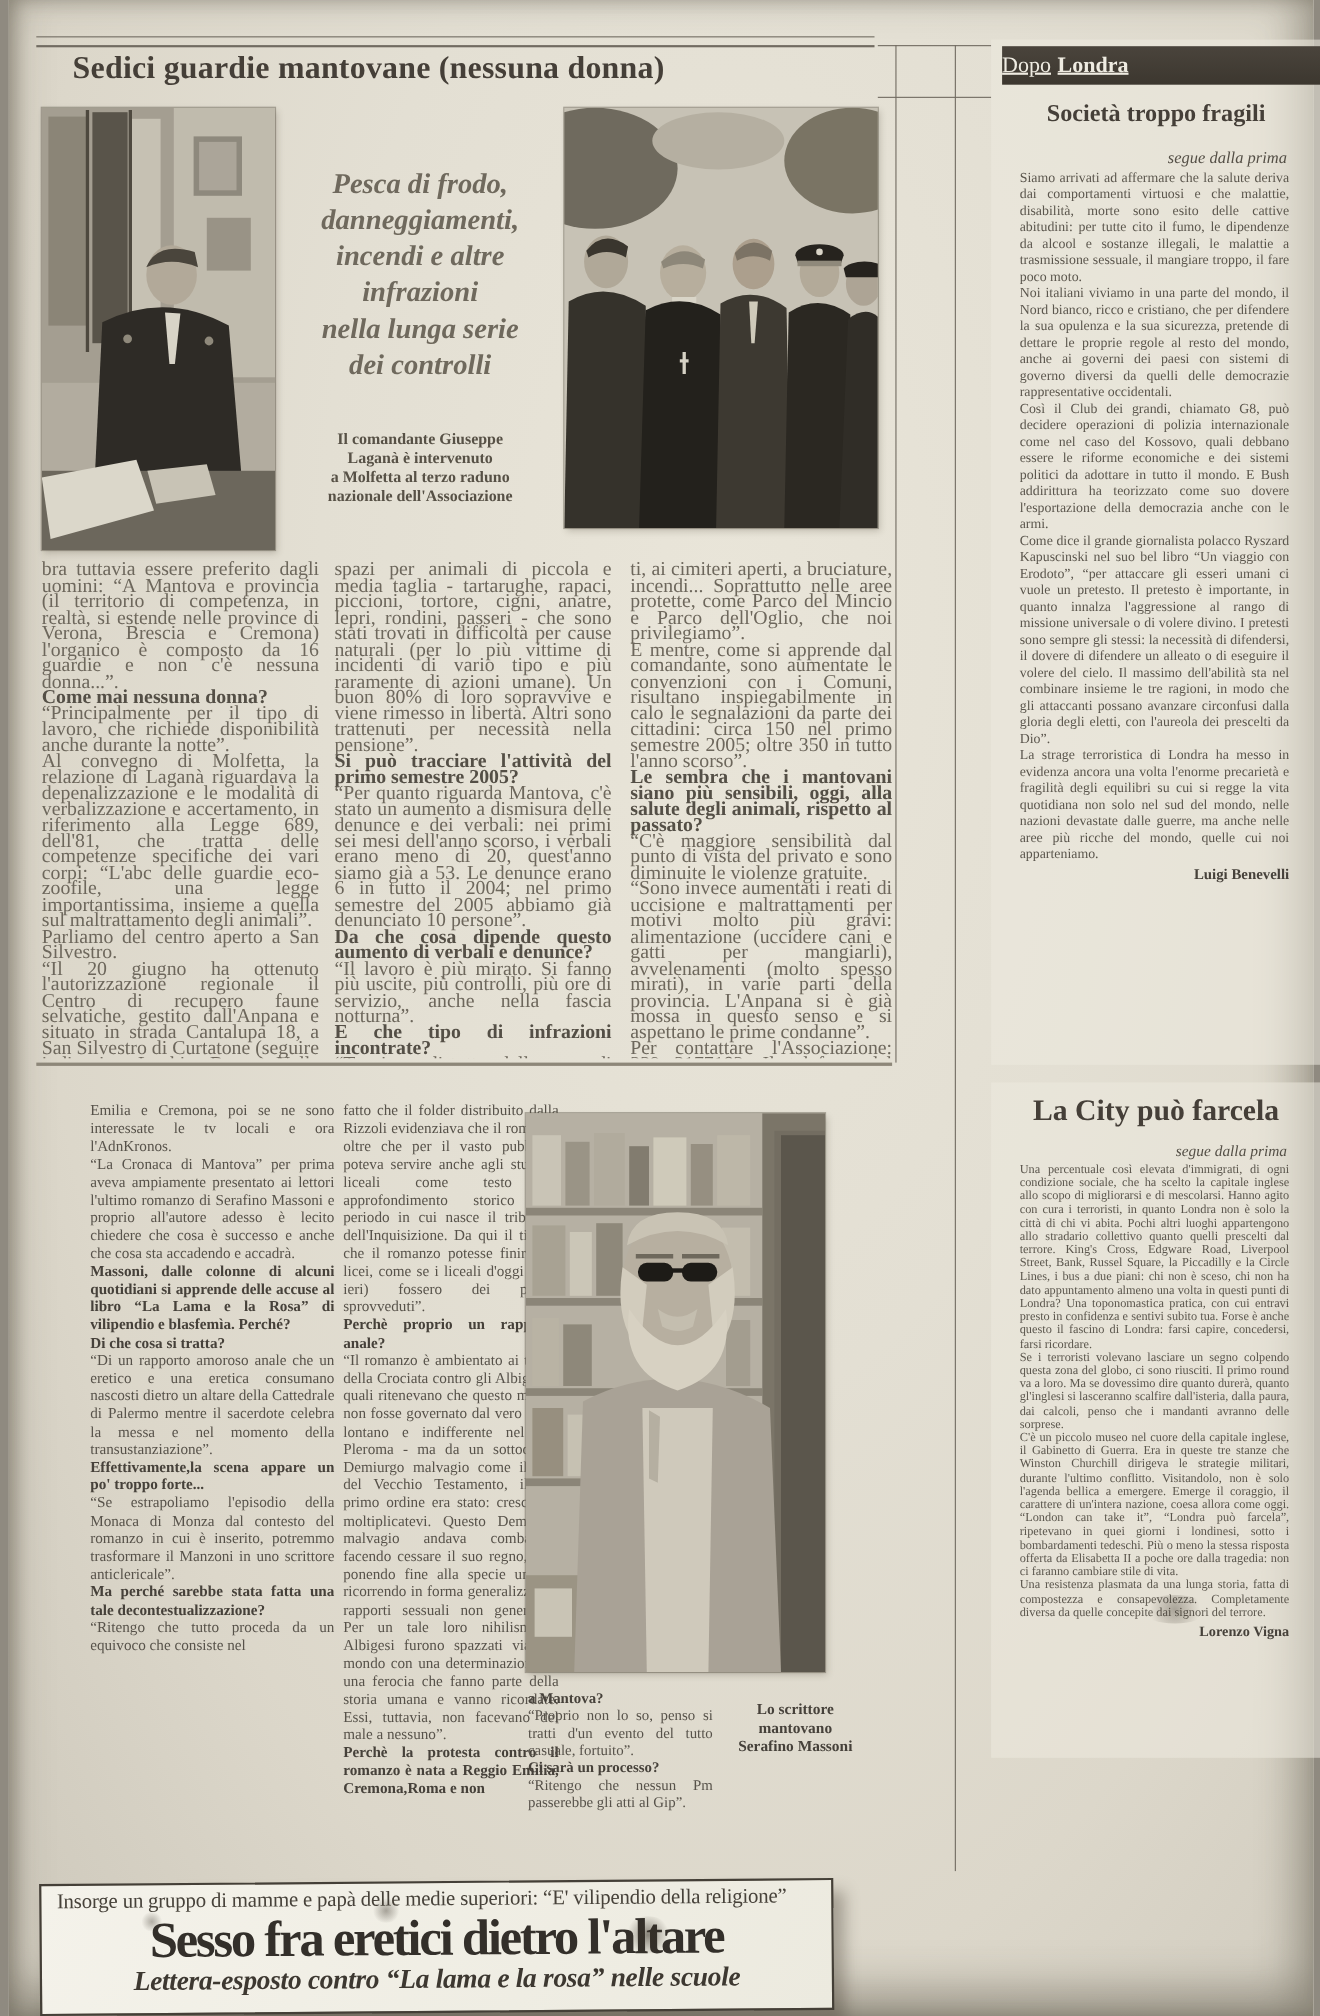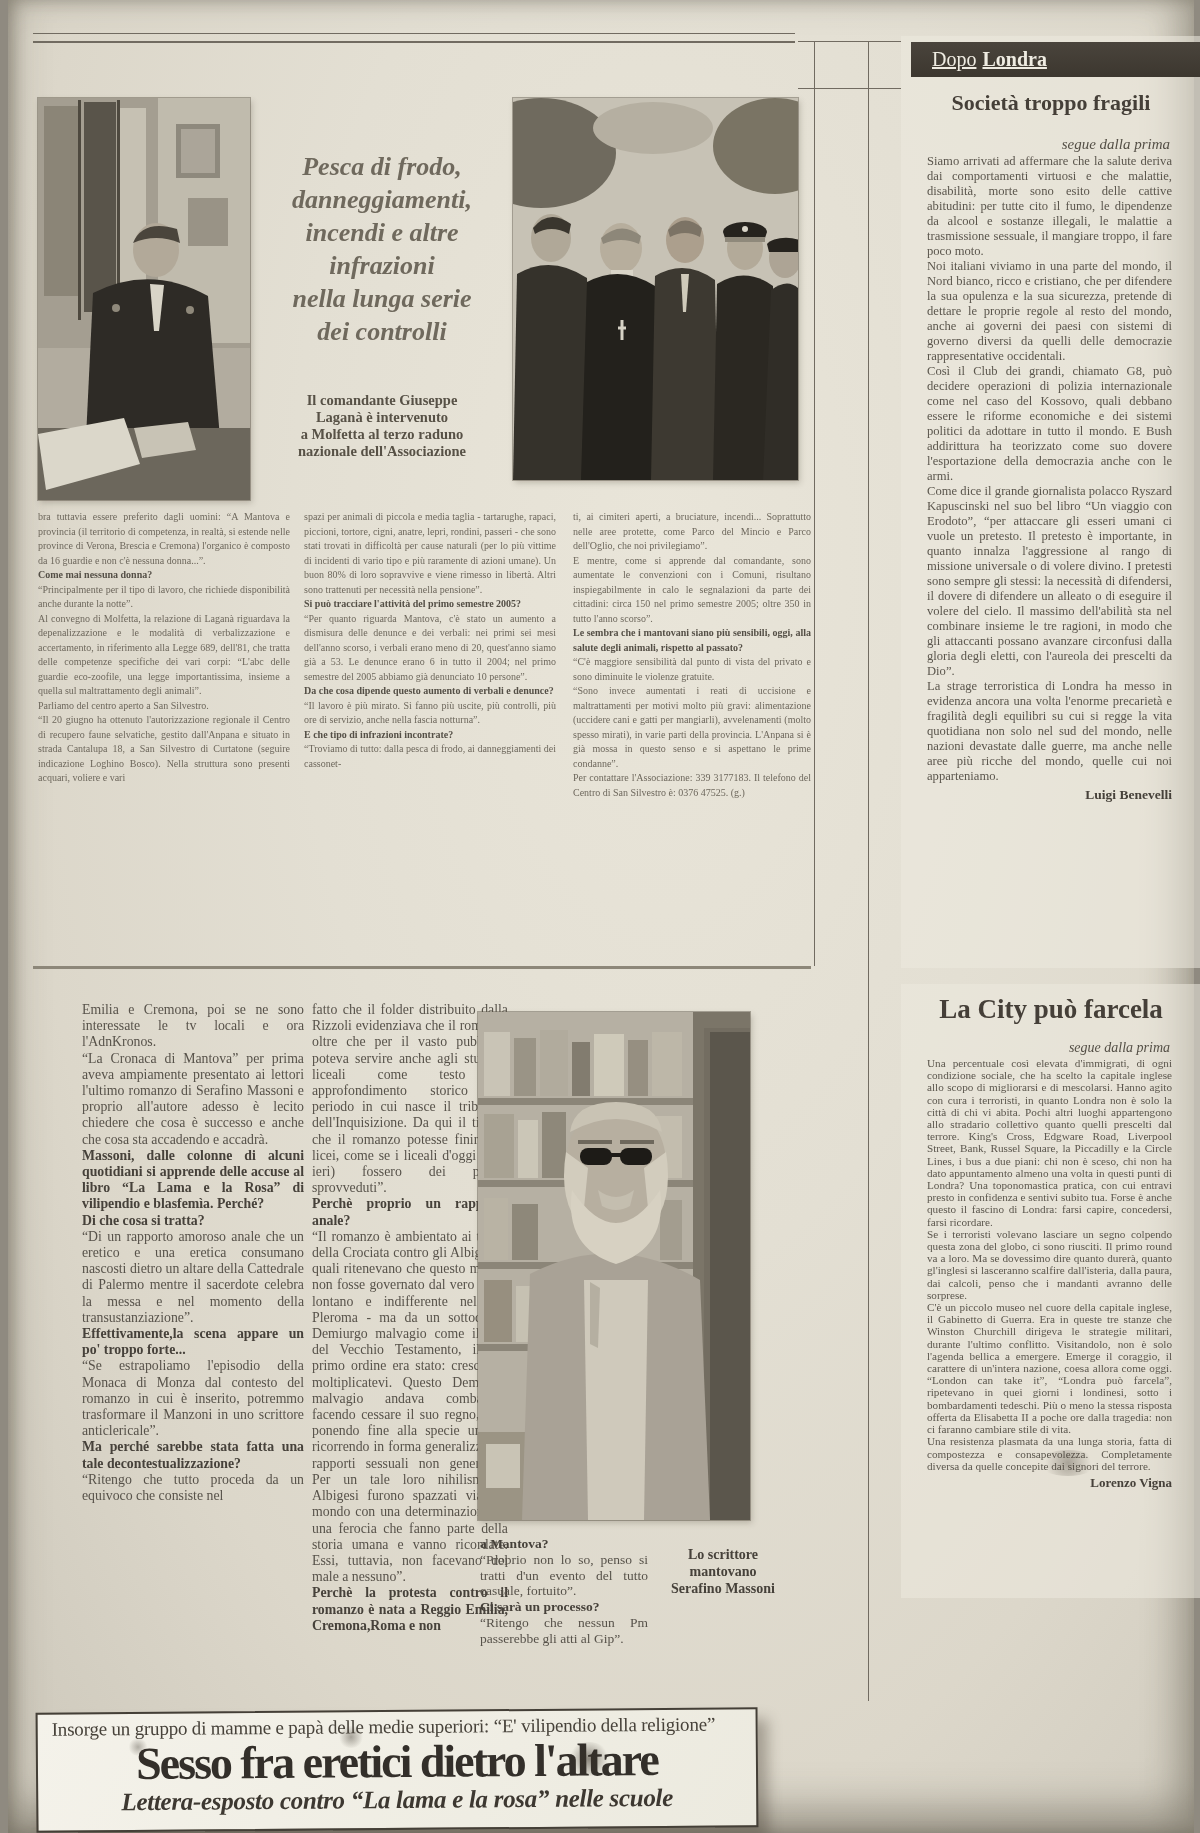--- a/index.html
+++ b/index.html
@@ -21,34 +21,34 @@
   .deck{
     position:absolute;left:246px;top:150px;width:256px;text-align:center;
     font-style:italic;font-weight:bold;font-size:26px;line-height:33px;color:#6f695d;white-space:pre-line;
   }
   .photocap{
     position:absolute;left:244px;top:392px;width:260px;text-align:center;
     font-weight:bold;font-size:14.5px;line-height:17px;color:#575146;white-space:pre-line;
   }
   .col{position:absolute;overflow:hidden;}
   .col p{margin:0;text-align:justify;}
-  .art1{font-size:10px;line-height:14.5px;color:#6d675c;}
+  .art1{font-size:18px;line-height:14.5px;color:#6d675c;}
   .art1 .q{font-weight:bold;color:#544f46;}
   .art2{font-size:13.8px;line-height:16.2px;color:#57524a;margin-left:44px;}
   .art2 .q{font-weight:bold;color:#46413a;}
   .art2cap{font-size:13.5px;line-height:15.8px;color:#57524a;}
   .art2cap .q{font-weight:bold;color:#46413a;}
   .credit{
     position:absolute;left:640px;top:1546px;width:150px;text-align:center;
     font-weight:bold;font-size:14px;line-height:17px;color:#46413a;white-space:pre-line;
   }
   .kickerbar{
     position:absolute;left:903px;top:42px;width:289px;height:35px;
     background:linear-gradient(180deg,#4a443c,#3c372f);
-    color:#efece2;font-size:20px;line-height:35px;padding-left:21px;box-sizing:border-box;
+    color:#efece2;font-size:20px;line-height:35px;padding-left:0;box-sizing:border-box;
   }
   .kickerbar span{text-decoration:underline;}
   .kickerbar .kb{font-weight:bold;margin-left:6px;}
   .sbhead{position:absolute;left:893px;width:300px;text-align:center;}
   .sbhead.a{top:90px;font-size:22px;}
   .sbhead.b{top:994px;font-size:27px;}
   .sbblock{position:absolute;left:903px;width:245px;margin-left:16px;}
   .sbblock .segue{font-style:italic;text-align:right;color:#544f46;margin:0 2px 1px 0;}
   .sbA .segue{font-size:15px;}
   .sbB .segue{font-size:14px;}
@@ -80,20 +80,21 @@
   <div class="rule" style="left:25px;top:41px;width:762px;height:2px;"></div>
   <div class="rule" style="left:790px;top:41px;width:103px;height:1px;"></div>
   <div class="rule" style="left:790px;top:88px;width:103px;height:1px;"></div>
   <div class="rule" style="left:806px;top:41px;width:1px;height:925px;"></div>
   <div class="rule" style="left:860px;top:41px;width:1px;height:1660px;"></div>
   <div class="rule sep" style="left:25px;top:966px;width:778px;height:3px;"></div>
 
   <div class="panel" style="left:893px;top:36px;width:303px;height:932px;"></div>
   <div class="panel" style="left:893px;top:984px;width:303px;height:614px;"></div>
 
+  <h1 class="headline1">Sedici guardie mantovane (nessuna donna)</h1>
 
   <div class="photo" style="left:30px;top:98px;width:212px;height:402px;">
     <svg viewBox="0 0 212 402" preserveAspectRatio="none">
       <rect width="212" height="402" fill="#b2ac9f"></rect>
       <rect x="0" y="0" width="212" height="250" fill="#a49e91"></rect>
       <rect x="6" y="8" width="36" height="190" fill="#8b8577"></rect>
       <rect x="46" y="4" width="32" height="210" fill="#59544a"></rect>
       <rect x="82" y="10" width="26" height="180" fill="#c6c1b3"></rect>
       <rect x="40" y="2" width="3" height="220" fill="#4e493f"></rect>
       <rect x="79" y="2" width="3" height="205" fill="#4e493f"></rect>

